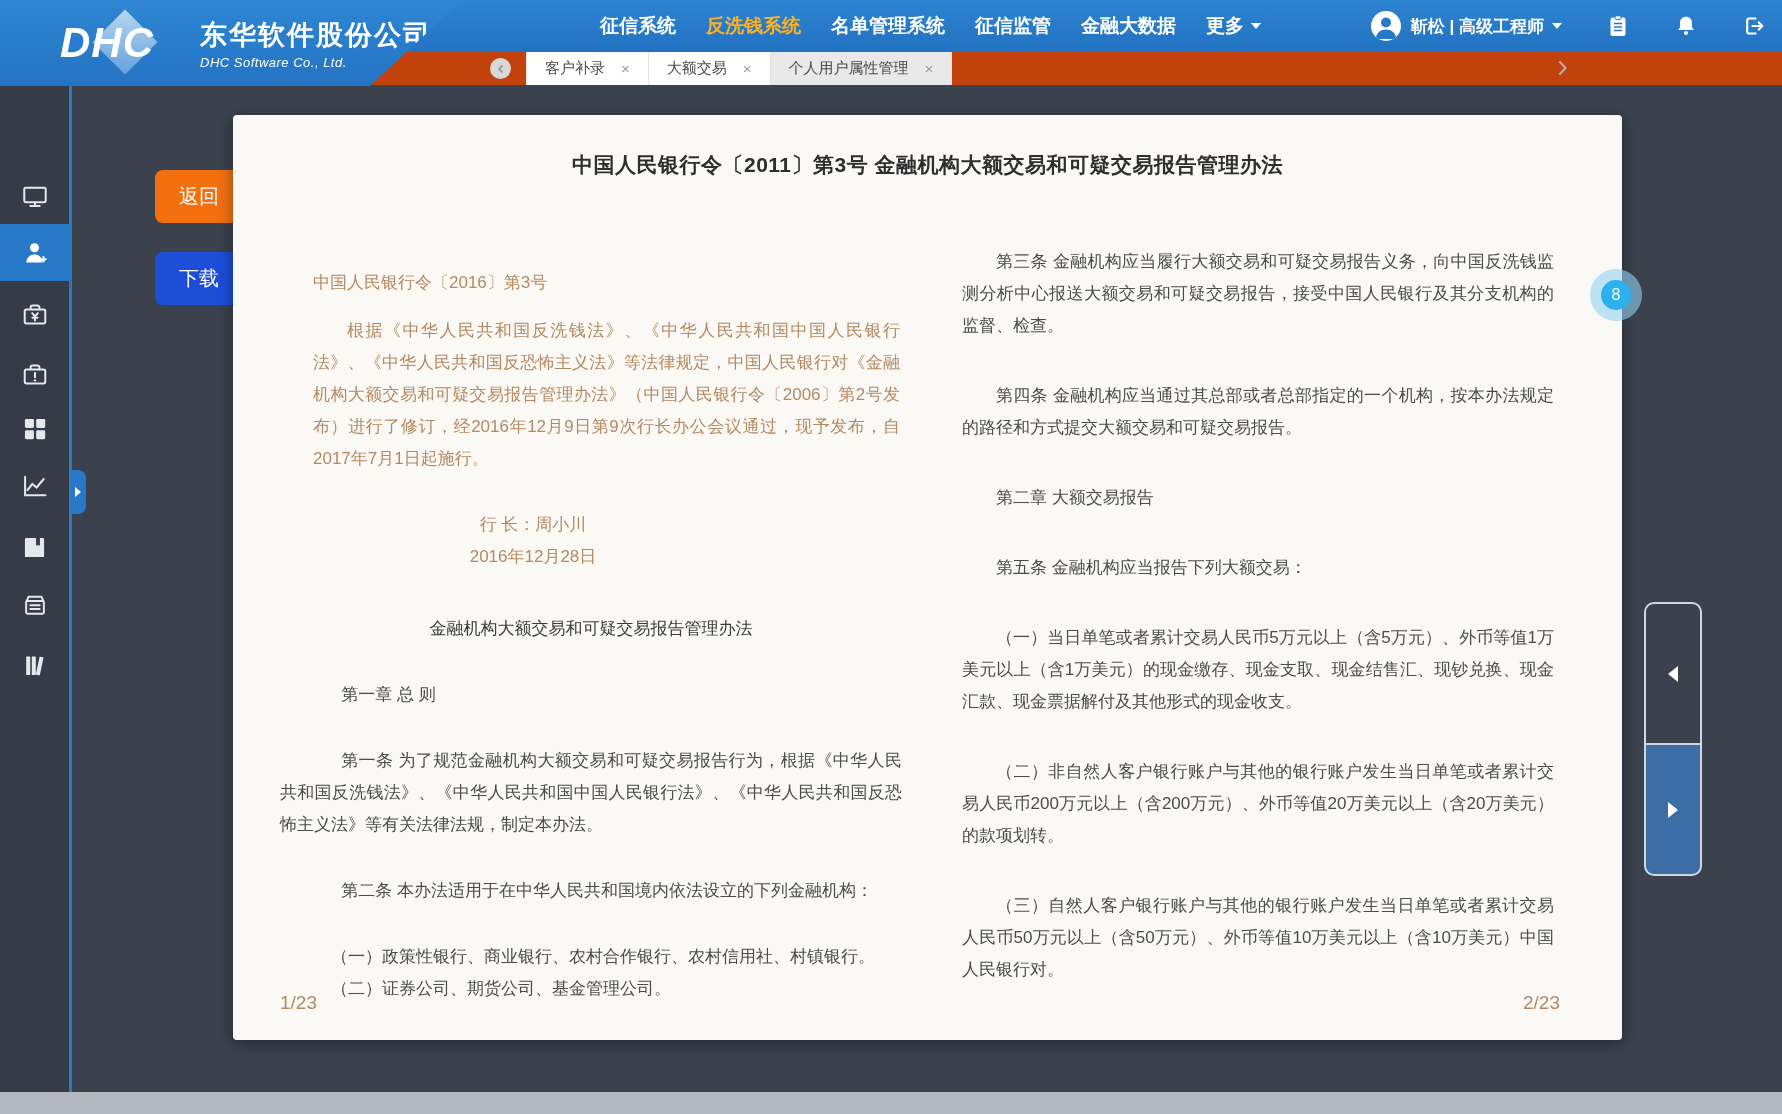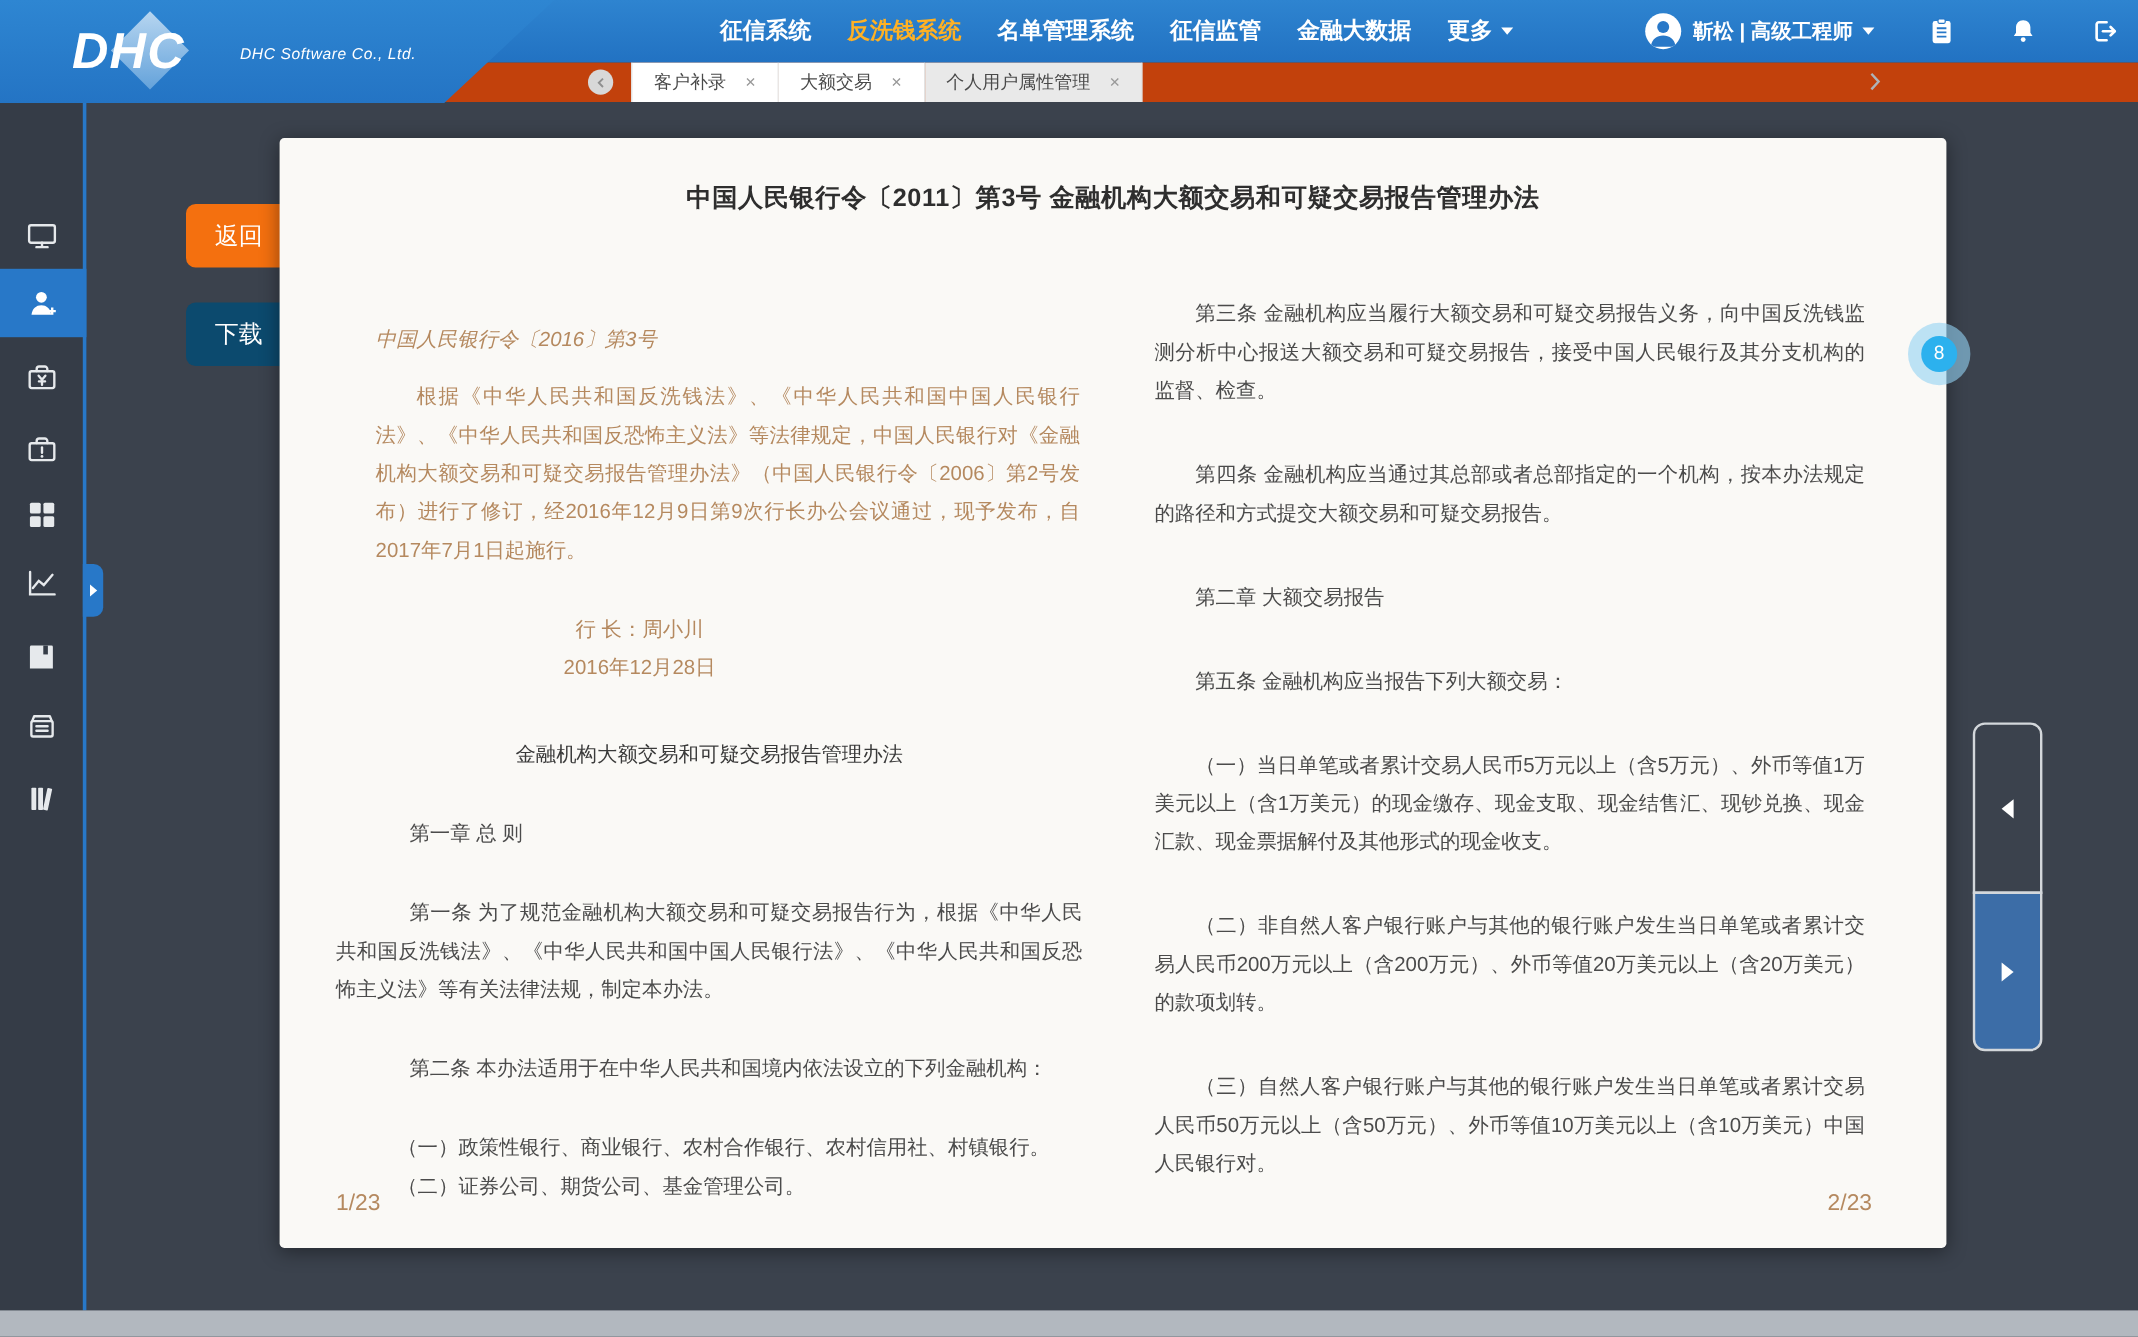--- a/index.html
+++ b/index.html
@@ -57,31 +57,31 @@
               border-radius:0 8px 8px 0; display:flex; align-items:center; justify-content:center;
               cursor:pointer; z-index:11; }
   .tri-right-s { width:0; height:0; border-top:5px solid transparent; border-bottom:5px solid transparent;
                  border-left:6px solid #ffffff; }
 
   
   .content { position:absolute; left:75px; top:85px; width:1707px; height:1007px; background:#3b424d; }
   .btn { position:absolute; left:155px; width:88px; height:53px; border:none; border-radius:8px;
          color:#ffffff; font-size:20px; font-family:inherit; cursor:pointer; z-index:1; }
   .btn-back { top:170px; background:#f4700f; }
-  .btn-download { top:252px; background:#0c4a6e; }
+  .btn-download { top:252px; background:#1d4ed8; }
 
   .page { position:absolute; left:233px; top:115px; width:1389px; height:925px; background:#faf9f6;
           border-radius:4px; box-shadow:0 3px 16px rgba(0,0,0,.4); z-index:2; }
   .doc-title { position:absolute; top:36px; left:0; right:0; text-align:center; font-size:21px;
                font-weight:600; color:#2e2e2e; letter-spacing:.5px; }
   .col { position:absolute; font-size:17px; line-height:32px; color:#4b4b4b; text-align:justify; }
   .col-left { left:47px; top:152px; width:622px; }
   .col-right { left:729px; top:131px; width:592px; }
   .brown { color:#b5895f; }
-  .brown-head { margin:0 0 16px 33px; width:587px;font-style:italic; }
+  .brown-head { margin:0 0 16px 33px; width:587px; }
   .brown-para { margin:0 0 34px 33px; width:587px; text-indent:2em; }
   .signature { text-align:center; padding-right:116px; margin:0 0 40px 0; }
   .doc-subtitle { text-align:center; color:#3a3a3a; margin:0 0 34px 0; }
   .para { text-indent:3.6em; margin:0 0 34px 0; }
   .para-r { text-indent:2em; margin:0 0 38px 0; }
   .item-tight { text-indent:3em; margin:0; }
   .pagenum { position:absolute; bottom:26px; font-size:19px; color:#b5895f; }
   .pagenum-left { left:47px; }
   .pagenum-right { right:62px; }
 
@@ -180,20 +180,21 @@
     </svg>
   </span>
 </div>
 
 <div class="logoblock">
   <span class="dhc-mark">
     <span class="dhc-diamond"></span>
     <span class="dhc-text">DHC</span>
   </span>
   <span class="companyblock">
+    <div class="company-cn">东华软件股份公司</div>
     <div class="company-en">DHC Software Co., Ltd.</div>
   </span>
 </div>
 
 <aside class="sidebar">
   <span class="s-item" style="top:84px">
     <svg width="28" height="28" viewBox="0 0 24 24" fill="none" stroke="currentColor" stroke-width="1.7" stroke-linecap="round">
       <rect x="2.8" y="4" width="18.4" height="12.5" rx="1.4"></rect>
       <path d="M12 16.5v3.2M8 19.7h8"></path>
     </svg>

